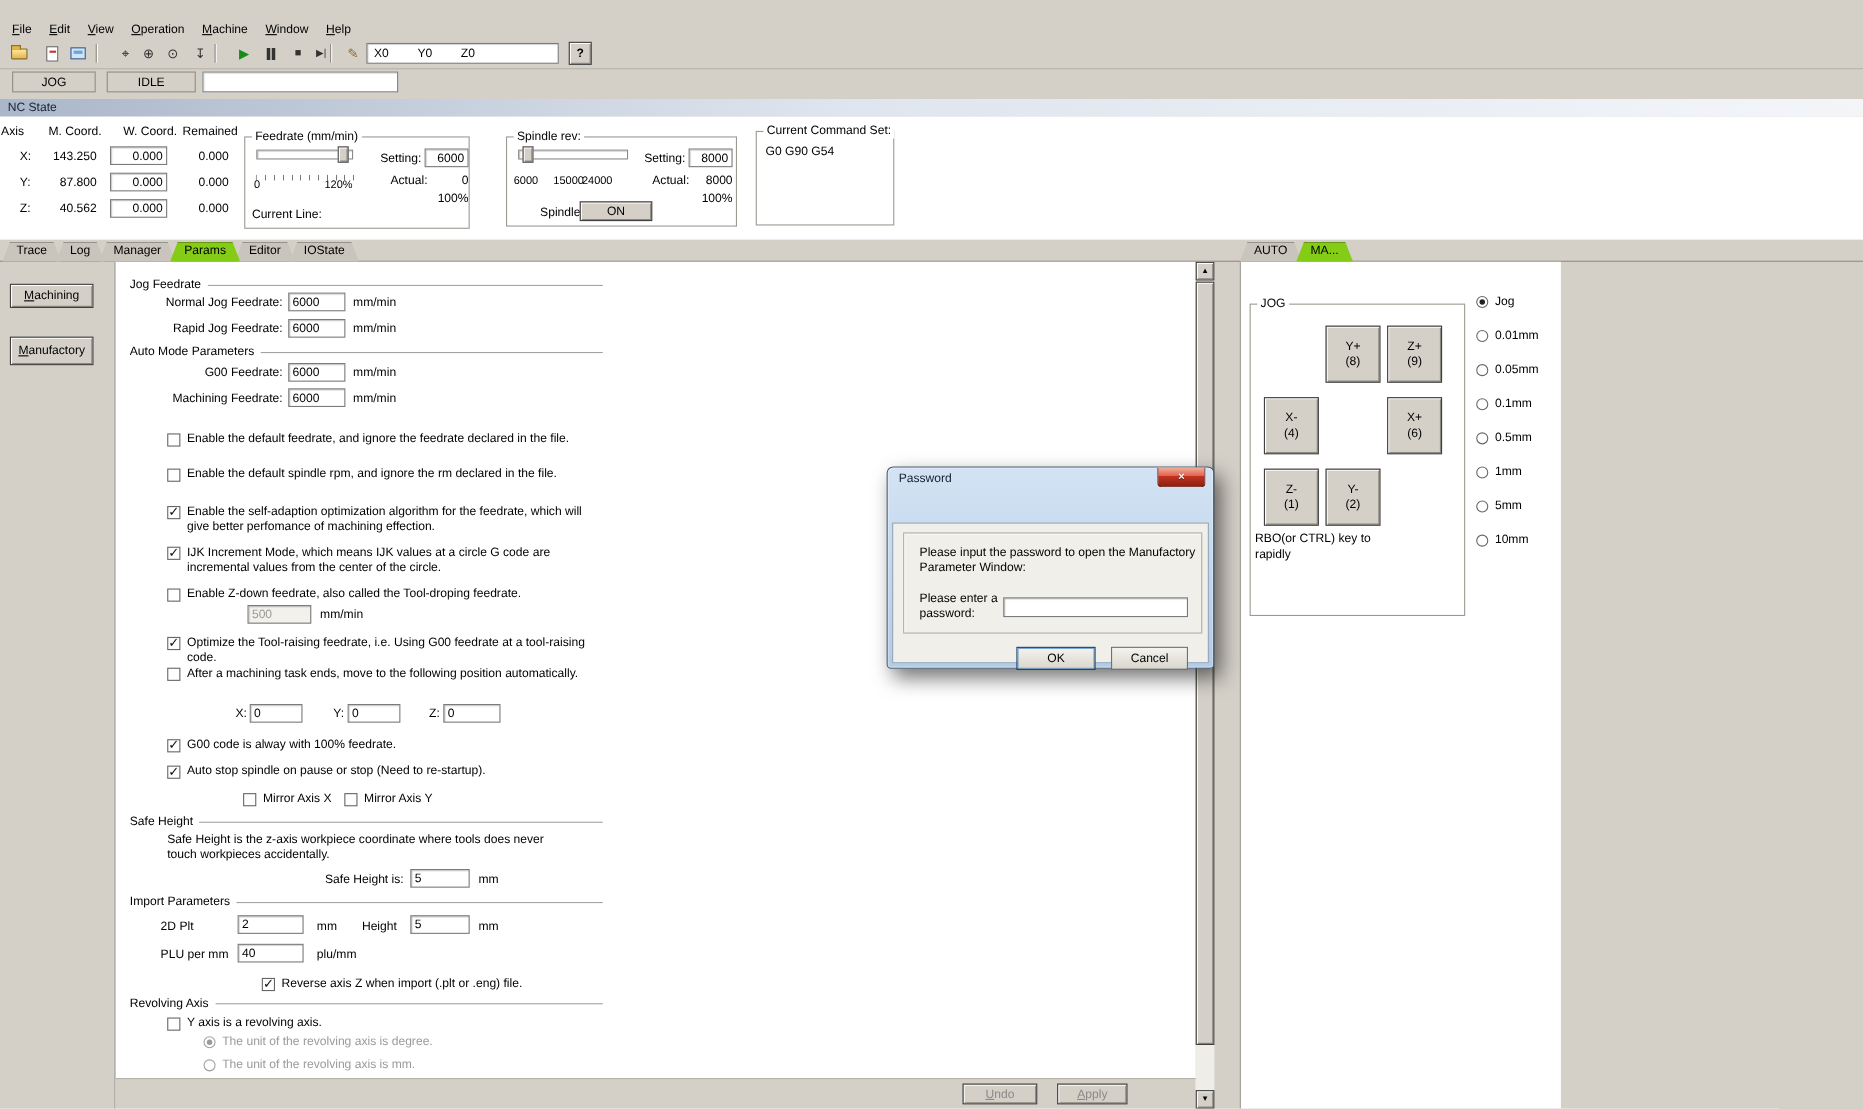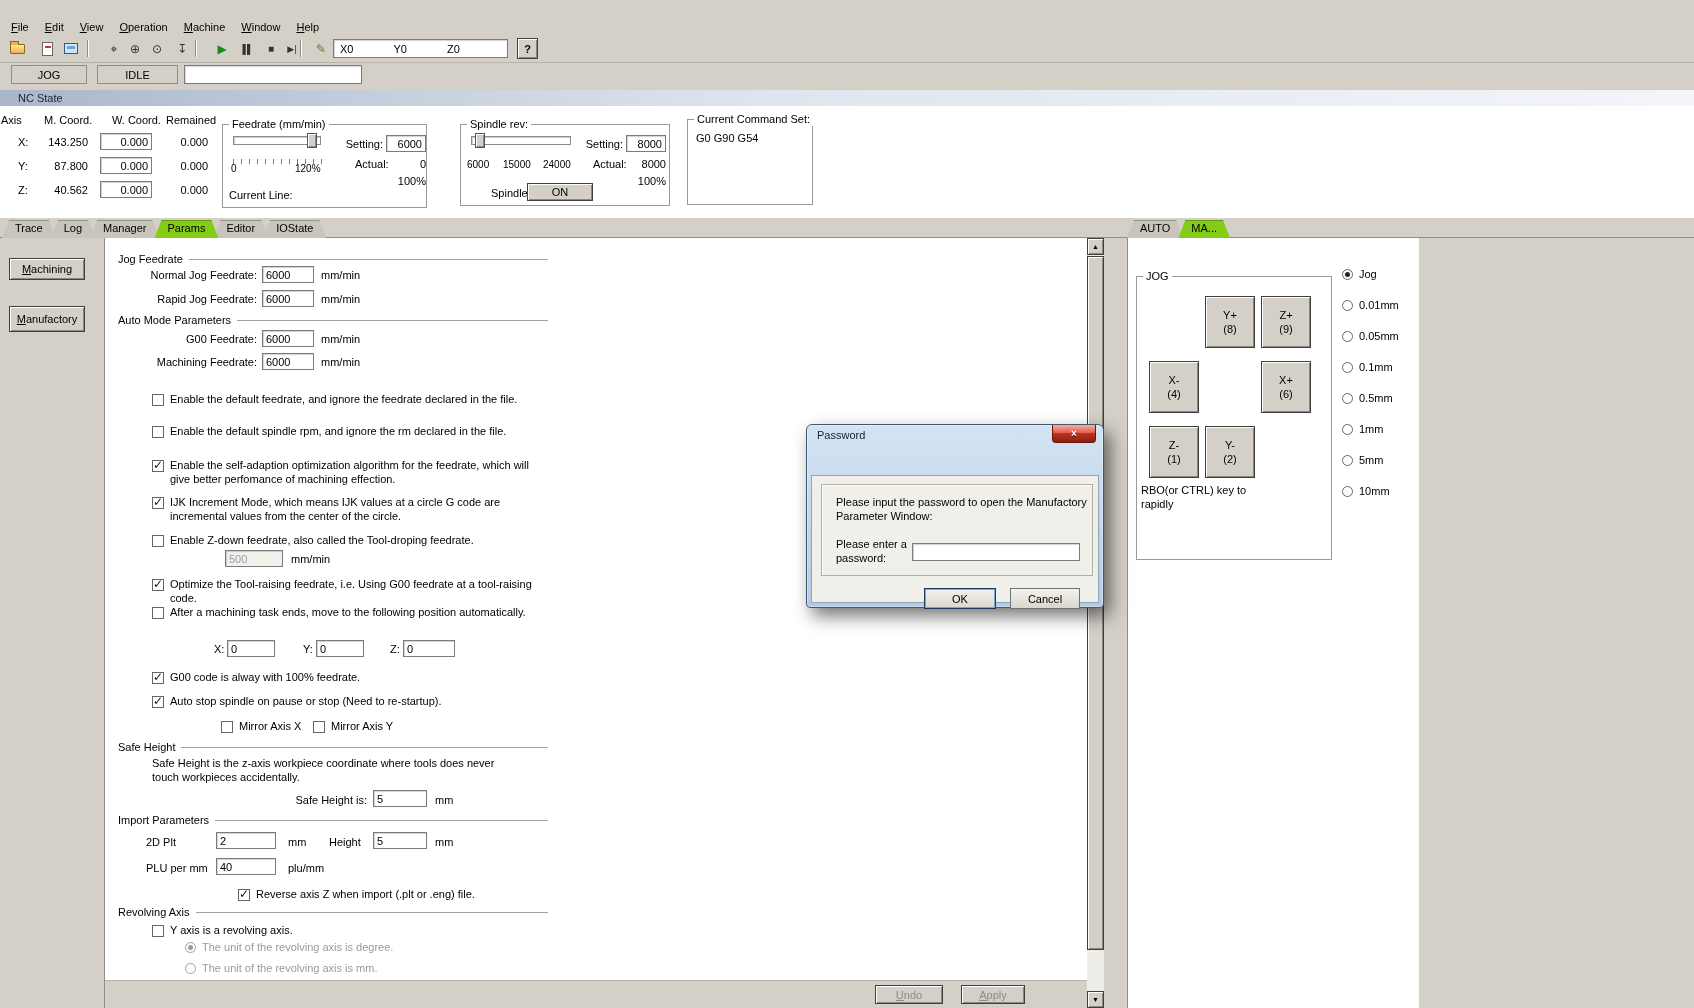--- a/index.html
+++ b/index.html
@@ -25,34 +25,34 @@
   
   #toolbar{position:absolute;left:0;top:35px;width:100%;height:28px;background:#d4d0c8;border-bottom:1px solid #b7b3aa;}
   .tbtn{position:absolute;top:3px;width:22px;height:21px;display:flex;align-items:center;justify-content:center;font-size:12px;color:#333;}
   .tsep{position:absolute;top:5px;width:2px;height:17px;border-left:1px solid #8f8d84;border-right:1px solid #fff;}
   .folder{width:15px;height:10px;background:linear-gradient(#ffe79c,#e8b54a);border:1px solid #8a6a1a;border-radius:1px;position:relative;}
   .folder::before{content:"";position:absolute;left:-1px;top:-4px;width:7px;height:3px;background:#e8b54a;border:1px solid #8a6a1a;border-bottom:none;}
   .pageicon{width:11px;height:14px;background:#fff;border:1px solid #666;position:relative;}
   .pageicon::after{content:"";position:absolute;left:2px;top:3px;width:6px;height:2px;background:#c33;}
   .scricon{width:14px;height:11px;background:#cfe4f7;border:1px solid #345a86;position:relative;}
   .scricon::after{content:"";position:absolute;left:2px;top:2px;width:8px;height:3px;background:#6ea4d8;}
-  .coordbox{position:absolute;left:333px;top:4px;width:175px;height:19px;background:#fff;border:1px solid #7b7b7b;box-shadow:inset 1px 1px 1px rgba(0,0,0,.18);display:flex;align-items:center;padding-left:6px;gap:40px;}
+  .coordbox{position:absolute;left:333px;top:4px;width:175px;height:19px;background:#fff;border:1px solid #7b7b7b;box-shadow:inset 1px 1px 1px rgba(0,0,0,.18);display:flex;align-items:center;padding-left:6px;gap:26px;}
 
   
   .b3{background:#d4d0c8;border:1px solid #404040;box-shadow:inset 1px 1px 0 #fff,inset -1px -1px 0 #8a877e;display:flex;align-items:center;justify-content:center;}
   .b3.dis{color:#8a8a8a;}
   .ulf{display:inline-block;}
   .ulf::first-letter{text-decoration:underline;}
 
   
   .statcell{position:absolute;top:65px;height:19px;border:1px solid #8f8d84;background:#d4d0c8;display:flex;align-items:center;justify-content:center;}
   .statbox{position:absolute;top:65px;height:19px;background:#fff;border:1px solid #7b7b7b;box-shadow:inset 1px 1px 1px rgba(0,0,0,.15);}
 
   
-  #ncstate{position:absolute;left:0;top:90px;width:100%;height:16px;background:linear-gradient(90deg,#aab7ca,#dfe5ee 45%,#f3f5f9);color:#182334;line-height:16px;padding-left:18px;}
+  #ncstate{position:absolute;left:0;top:90px;width:100%;height:16px;background:linear-gradient(90deg,#aab7ca,#dfe5ee 45%,#f3f5f9);color:#182334;line-height:16px;padding-left:7px;}
 
   
   #toppanel{position:absolute;left:0;top:106px;width:100%;height:112px;background:#fff;}
 
   .fld{position:absolute;background:#fff;border:1px solid #7b7b7b;box-shadow:inset 1px 1px 1px rgba(0,0,0,.18);padding:1px 3px;height:17px;display:flex;align-items:center;}
   .fld.r{justify-content:flex-end;}
   .fld.dis{color:#9a9a9a;background:#f2f1ec;}
 
   .grp{position:absolute;border:1px solid #9c9a90;box-shadow:inset 1px 1px 0 rgba(255,255,255,.9);}
   .grp .cap{position:absolute;top:-7px;left:6px;background:#fff;padding:0 3px;line-height:13px;white-space:nowrap;}
@@ -189,21 +189,21 @@
       <span class="abs rt" style="left:163px;top:50px;width:40px">100%</span>
       <span class="abs nw" style="left:6px;top:64px">Current Line:</span>
     </div>
 
     <div class="grp" style="left:460px;top:18px;width:210px;height:82px">
       <span class="cap">Spindle rev:</span>
       <span class="trough" style="left:10px;top:11px;width:100px;height:9px"></span>
       <span class="thumb" style="left:14px;top:8px;width:10px;height:15px"></span>
       <span class="abs" style="left:6px;top:34px;font-size:10px">6000</span>
       <span class="abs" style="left:42px;top:34px;font-size:10px">15000</span>
-      <span class="abs" style="left:82px;top:34px;font-size:10px">24000</span>
+      <span class="abs" style="left:68px;top:34px;font-size:10px">24000</span>
       <span class="abs rt nw" style="left:118px;top:13px;width:44px">Setting:</span>
       <span class="fld r" style="left:165px;top:10px;width:40px">8000</span>
       <span class="abs nw" style="left:132px;top:33px">Actual:</span>
       <span class="abs rt" style="left:170px;top:33px;width:35px">8000</span>
       <span class="abs rt" style="left:165px;top:50px;width:40px">100%</span>
       <span class="abs nw" style="left:30px;top:62px">Spindle:</span>
       <span class="b3" style="position:absolute;left:66px;top:58px;width:66px;height:18px">ON</span>
     </div>
 
     <div class="grp" style="left:687px;top:13px;width:126px;height:86px">

